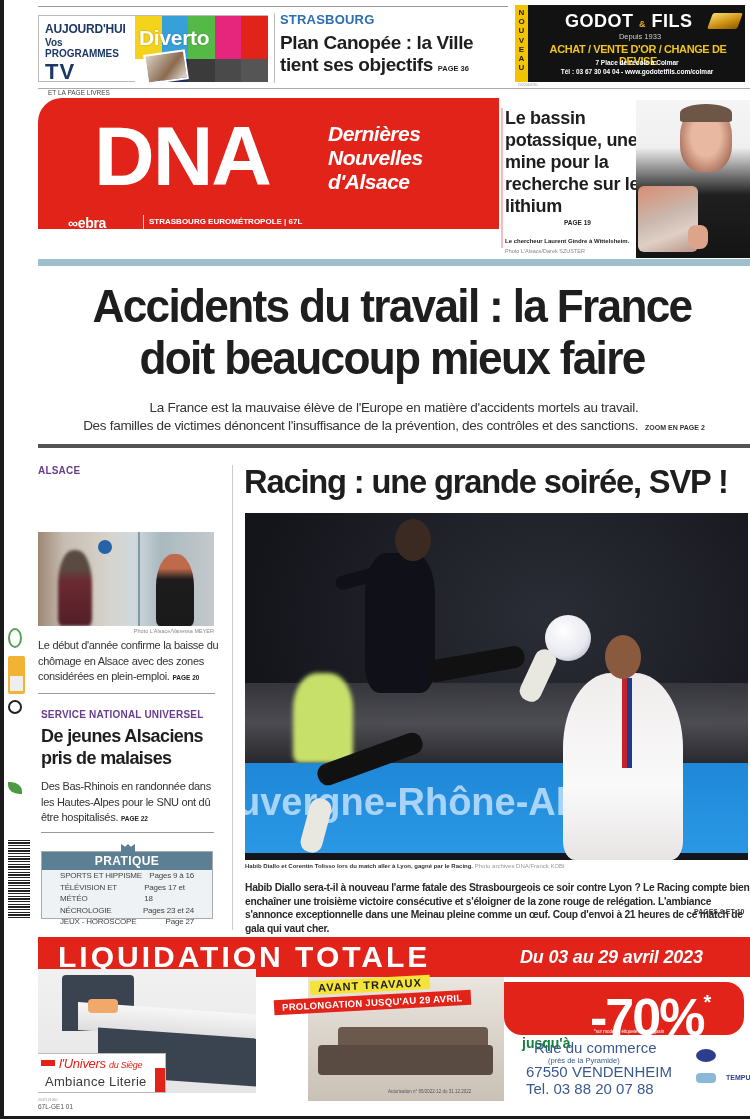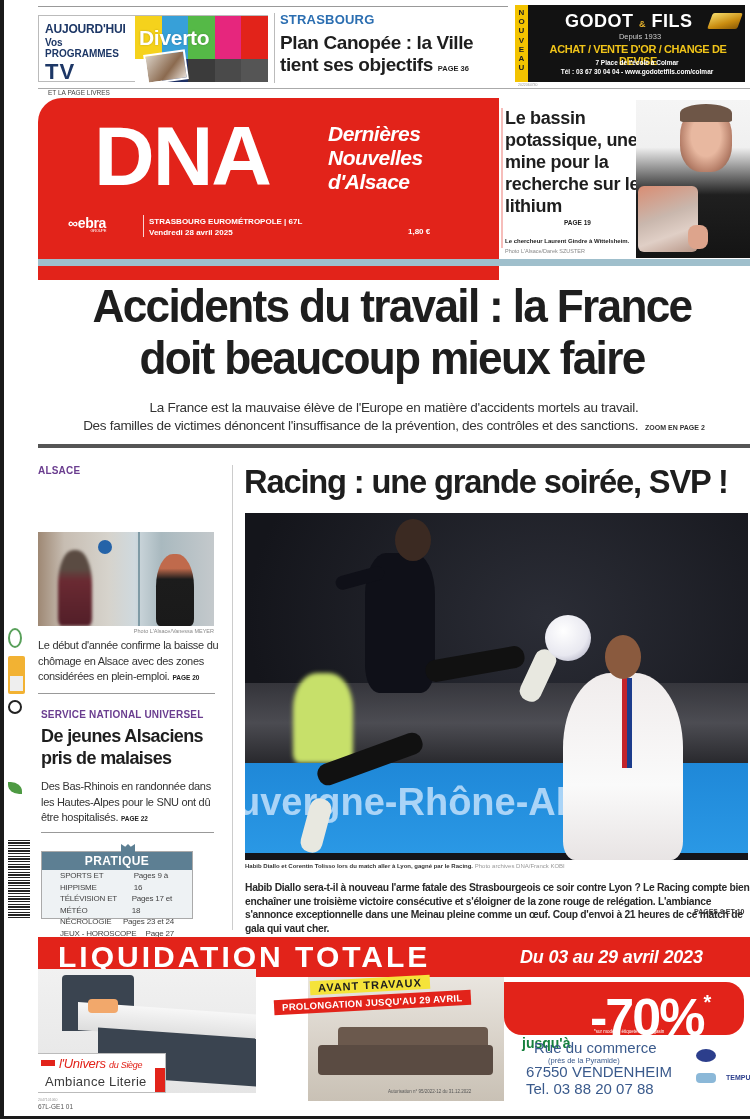--- a/index.html
+++ b/index.html
@@ -32,21 +32,21 @@
   .godot .nouveau { position: absolute; left: 0; top: 0; width: 13px; height: 77px; background: #f3c300; color: #222; font-size: 8px; font-weight: bold; text-align: center; line-height: 9.2px; padding-top: 3px; }
   .godot .name { position: absolute; left: 50px; top: 6px; font-size: 18px; font-weight: bold; color: #fff; letter-spacing: 0.5px; }
   .godot .name small { font-size: 9px; color: #e3b12d; }
   .godot .gold { position: absolute; left: 195px; top: 8px; width: 30px; height: 16px; background: linear-gradient(160deg,#f7dd6b,#c98c10 60%,#8a5a05); transform: skewX(-20deg); border-radius: 2px; }
   .godot .since { position: absolute; left: 0; width: 230px; top: 27px; text-align: center; font-size: 7.5px; color: #ccc; padding-left: 20px; }
   .godot .achat { position: absolute; left: 16px; top: 38px; width: 214px; font-size: 11px; font-weight: bold; color: #f0c419; letter-spacing: -0.4px; text-align: center; }
   .godot .addr { position: absolute; left: 14px; top: 54px; width: 216px; text-align: center; font-size: 6.5px; color: #fff; font-weight: bold; line-height: 8.5px; }
   .godot-code { left: 514px; top: 83px; font-size: 3.5px; color: #999; }
 
   
-  .mast { left: 34px; top: 98px; width: 461px; height: 182px; background: #e2231a; border-top-left-radius: 24px; }
+  .mast { left: 34px; top: 98px; width: 461px; height: 131px; background: #e2231a; border-top-left-radius: 24px; }
   .mast .logo { position: absolute; left: 56px; top: 8px; font-size: 84px; font-weight: 900; color: #fff; letter-spacing: -2px; line-height: 100px; }
   .mast .fullname { position: absolute; left: 290px; top: 24px; font-size: 21px; font-weight: bold; font-style: italic; color: #fff; line-height: 24px; letter-spacing: -0.5px; }
   .mast .ebra { position: absolute; left: 30px; top: 117px; font-size: 14px; font-weight: bold; color: #fff; letter-spacing: -0.3px; }
   .mast .ebra small { display: block; font-size: 4px; text-align: right; margin-top: -3px; font-weight: normal; }
   .mast .edsep { position: absolute; left: 105px; top: 117px; width: 1px; height: 22px; background: #fff; opacity: 0.8; }
   .mast .edition { position: absolute; left: 111px; top: 118px; font-size: 8px; font-weight: bold; color: #fff; line-height: 11px; }
   .mast .price { position: absolute; left: 370px; top: 129px; font-size: 8px; font-weight: bold; color: #fff; }
 
   .teaser-bar { left: 497px; top: 108px; width: 2px; height: 140px; background: #e2231a; opacity: 0.3; }
   .lithium-title { left: 501px; top: 107px; width: 140px; font-size: 18px; font-weight: bold; line-height: 22px; color: #1e1e1e; letter-spacing: -0.3px; }
@@ -81,21 +81,21 @@
   .alsace-body { left: 34px; top: 638px; width: 185px; font-size: 11px; line-height: 15.5px; color: #333; letter-spacing: -0.3px; }
   .alsace-body .pg { font-size: 6.5px; font-weight: bold; color: #222; letter-spacing: 0; }
   .rule1 { left: 34px; top: 693px; width: 177px; height: 1px; background: #999; }
 
   .snu-kicker { left: 34px: ; top: 709px; left: 37px; }
   .snu-title { left: 37px; top: 725px; width: 185px; font-size: 18px; font-weight: bold; line-height: 22px; letter-spacing: -0.6px; color: #1e1e1e; }
   .snu-body { left: 37px; top: 779px; width: 185px; font-size: 11px; line-height: 15.5px; color: #333; letter-spacing: -0.3px; }
   .snu-body .pg { font-size: 6.5px; font-weight: bold; color: #222; letter-spacing: 0; }
   .rule2 { left: 37px; top: 832px; width: 173px; height: 1px; background: #999; }
 
-  .pratique { left: 37px; top: 851px; width: 152px; height: 68px; border: 1px solid #aaa; background: #eef2f4; }
+  .pratique { left: 37px; top: 851px; width: 172px; height: 68px; border: 1px solid #aaa; background: #eef2f4; }
   .pratique .notch { position: absolute; left: 79px; top: -8px; width: 14px; height: 8px; background: #5d7f93; clip-path: polygon(0 0,30% 35%,50% 0,70% 35%,100% 0,100% 100%,0 100%); }
   .pratique .head { height: 18px; background: #5d7f93; color: #fff; font-size: 12px; font-weight: bold; text-align: center; line-height: 18px; letter-spacing: 0.4px; }
   .pratique .row { display: flex; justify-content: space-between; font-size: 8px; color: #444; padding: 0 18px; line-height: 11.5px; letter-spacing: -0.2px; }
 
   
   .pefc { left: 4px; top: 628px; width: 14px; height: 20px; border-radius: 50%; border: 2px solid #58a05a; }
   .paperbadge { left: 4px; top: 656px; width: 17px; height: 38px; background: #f2b233; border-radius: 2px; }
   .paperbadge .in { position: absolute; left: 2px; top: 20px; width: 13px; height: 15px; background: #eee; }
   .recycle { left: 4px; top: 700px; width: 14px; height: 14px; border-radius: 50%; border: 2px solid #222; }
   .leaf { left: 4px; top: 782px; width: 14px; height: 12px; background: #4e9a43; border-radius: 0 80% 0 80%; }

